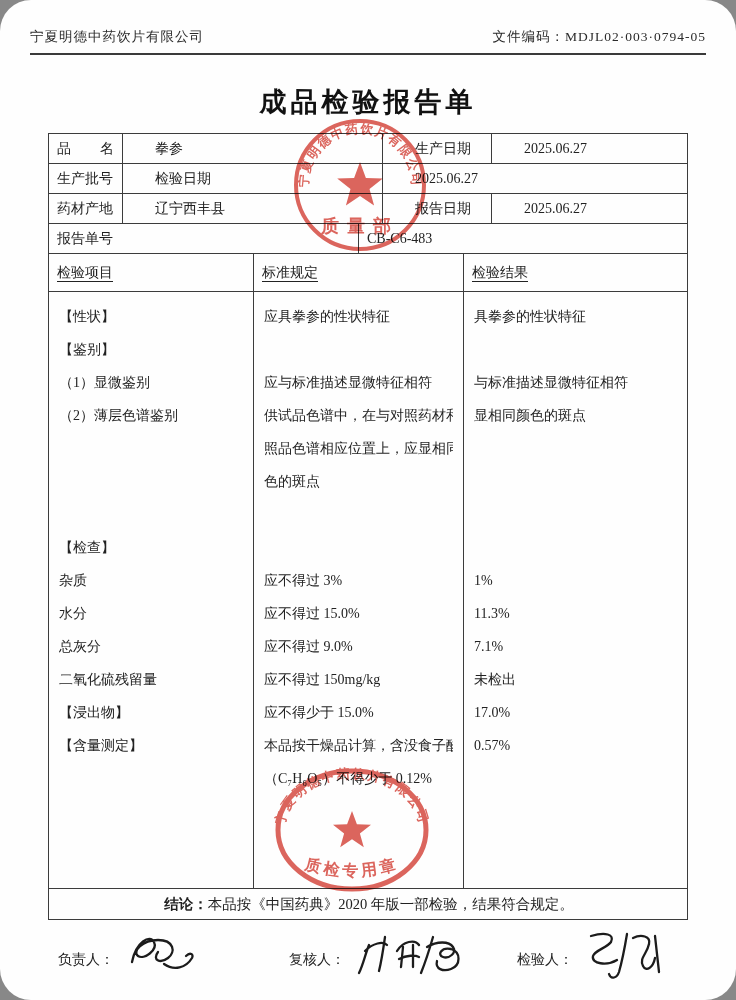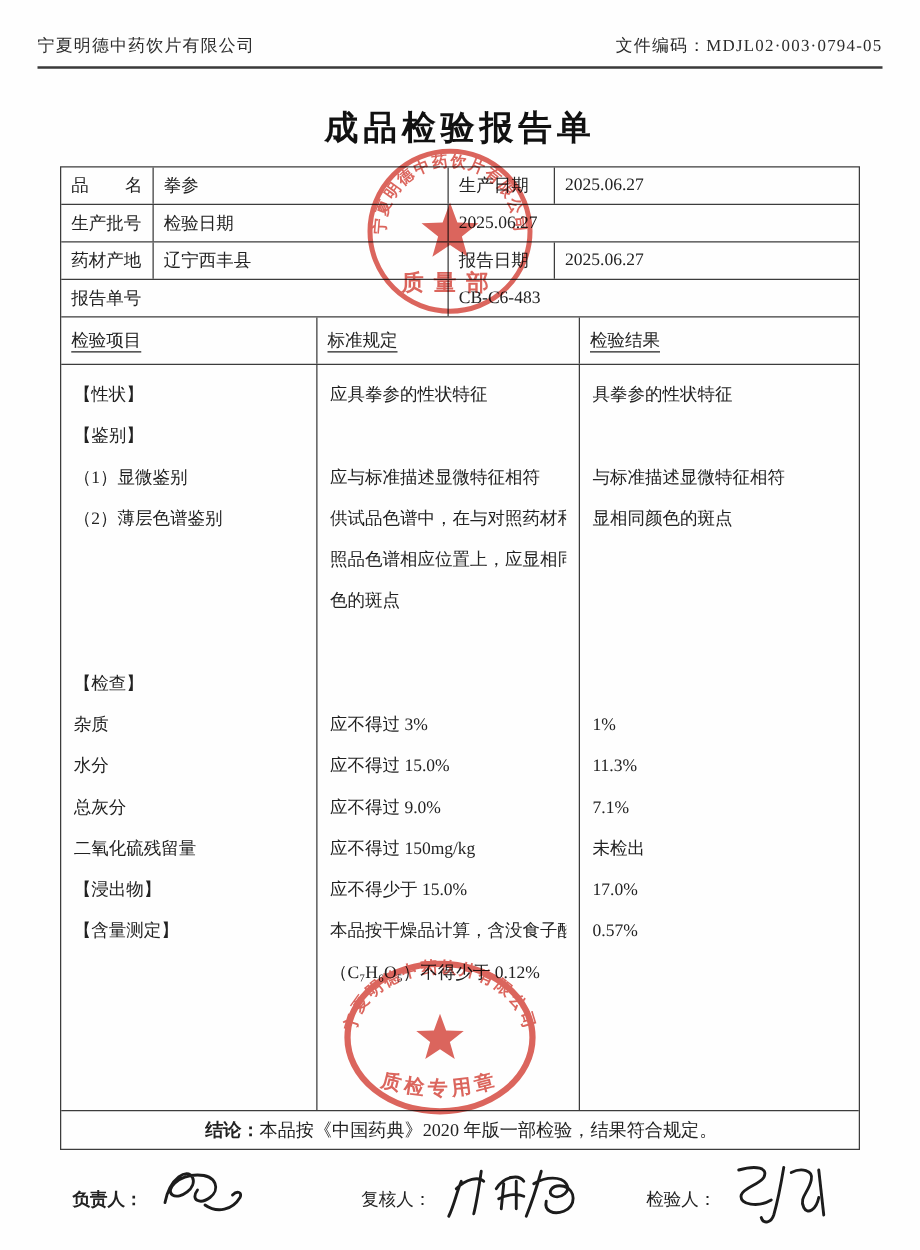--- a/index.html
+++ b/index.html
@@ -2,20 +2,21 @@
 <html><head>
 <meta charset="utf-8">
 <style>
   * { margin:0; padding:0; box-sizing:border-box; }
   html,body { background:#888; }
   .page {
     position:relative; width:736px; height:1000px; margin:0 auto;
     background:#fefefe; color:#1e1e1e;
     font-family:"Liberation Serif","DejaVu Serif",serif;
     overflow:hidden;
+    border-radius:31px;
   }
   
   .doc-header {
     position:absolute; left:30px; right:30px; top:28px;
     display:flex; justify-content:space-between; align-items:flex-end;
     padding-bottom:7px; border-bottom:2px solid #3a3a3a;
     font-size:13.5px; color:#2b2b2b; letter-spacing:1px;
   }
   .doc-title {
     position:absolute; left:0; right:0; top:84px;
@@ -24,40 +25,40 @@
   
   .doc-table {
     position:absolute; left:48px; top:133px; width:640px;
     border:1px solid #3c3c3c; background:transparent;
     font-size:14px; color:#222;
   }
   .row { display:grid; border-bottom:1px solid #3c3c3c; }
   .row:last-child { border-bottom:none; }
   .cell { padding:4px 8px; display:flex; align-items:center; border-right:1px solid #3c3c3c; white-space:nowrap; overflow:hidden; }
   .cell:last-child { border-right:none; }
-  .info-row { grid-template-columns:74px 236px 85px 245px; height:30px; }
+  .info-row { grid-template-columns:74px 236px 85px 245px; height:30px;gap:24px; }
   .report-row { grid-template-columns:310px 330px; height:30px; }
   .spread { display:block; text-align:justify; text-align-last:justify; padding-top:6px; }
   .head-row { grid-template-columns:205px 210px 225px; height:38px; }
   .head-row .cell { justify-content:flex-start; }
   .head-row .cell span { text-decoration:underline; text-underline-offset:4px; }
   .body-row { grid-template-columns:205px 210px 225px; height:597px; }
   .body-cell { display:block; padding:14px 10px 0 10px; }
   .line { height:33px; line-height:22px; white-space:nowrap; overflow:hidden; }
   .concl-row { grid-template-columns:640px; height:30px; }
   .concl-row .cell { justify-content:center; font-size:14.5px; }
   .concl-label { font-weight:700; }
   
   .doc-footer {
     position:absolute; left:48px; right:48px; top:930px; height:60px;
     display:flex; align-items:center; font-size:14px; color:#222;
   }
   .sig-group { display:flex; align-items:center; }
   .sig-group .sig { margin-left:10px; transform:translateY(-6px); }
-  .g1 { margin-left:10px;font-weight:bold; } .g2 { margin-left:81px; } .g3 { margin-left:50px; }
+  .g1 { margin-left:10px; } .g2 { margin-left:81px; } .g3 { margin-left:50px; }
   .sig path { fill:none; stroke:#1c1c1c; stroke-width:2.3; stroke-linecap:round; stroke-linejoin:round; }
   
   .stamp { position:absolute; pointer-events:none; mix-blend-mode:multiply; opacity:.85; }
   .stamp-top { left:275px; top:100px; }
   .stamp-bottom { left:262px; top:755px; }
   .stamp text { font-family:"Liberation Serif","DejaVu Serif",serif; font-weight:700; }
 </style>
 </head>
 <body>
 

